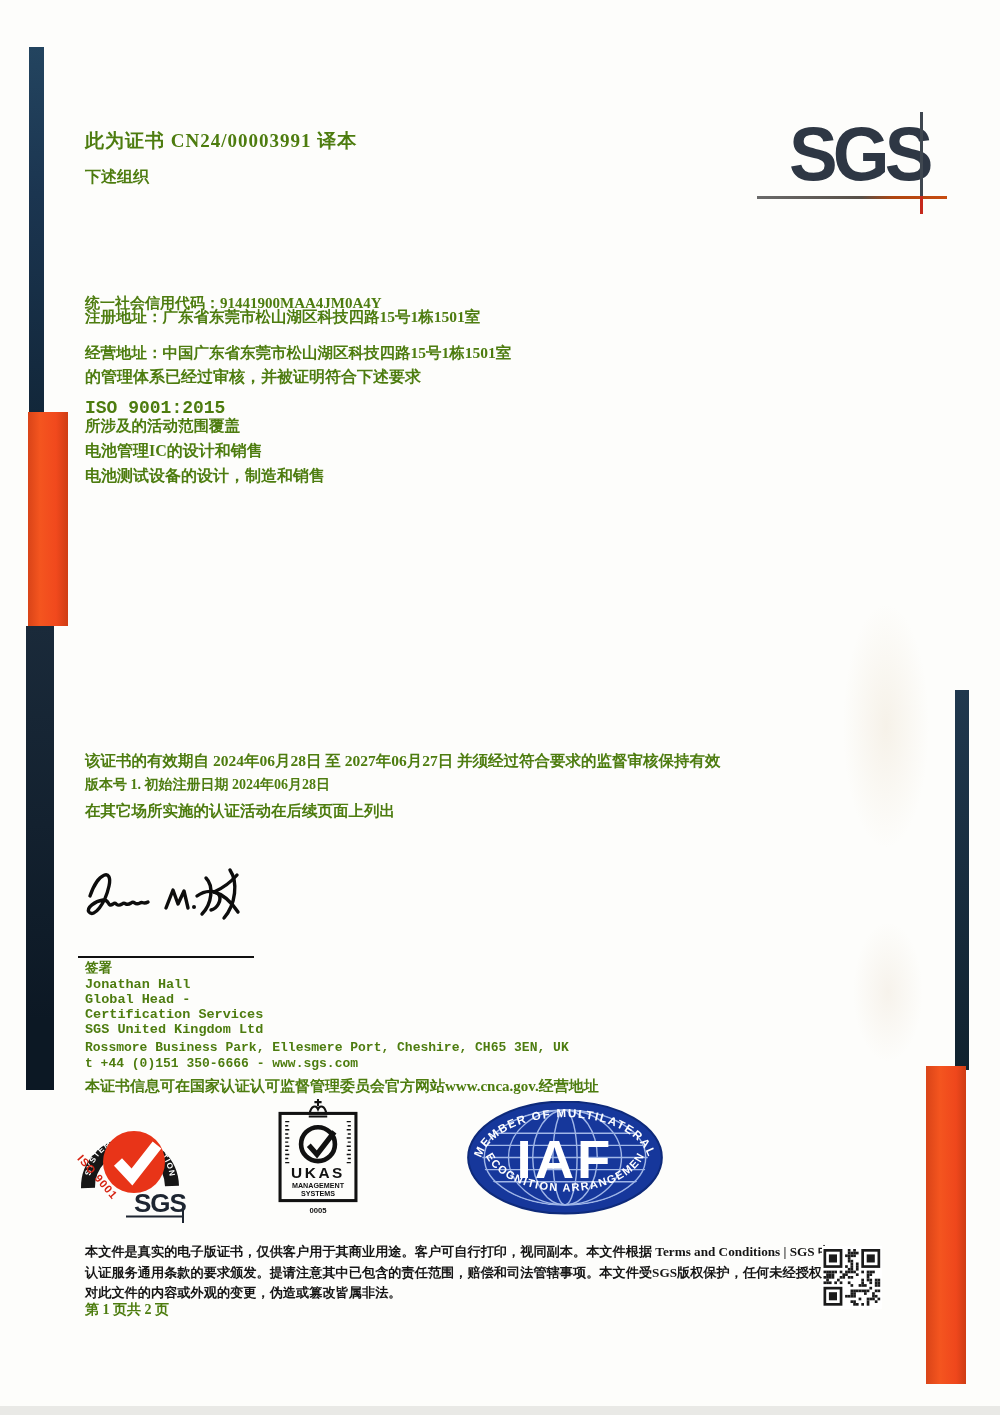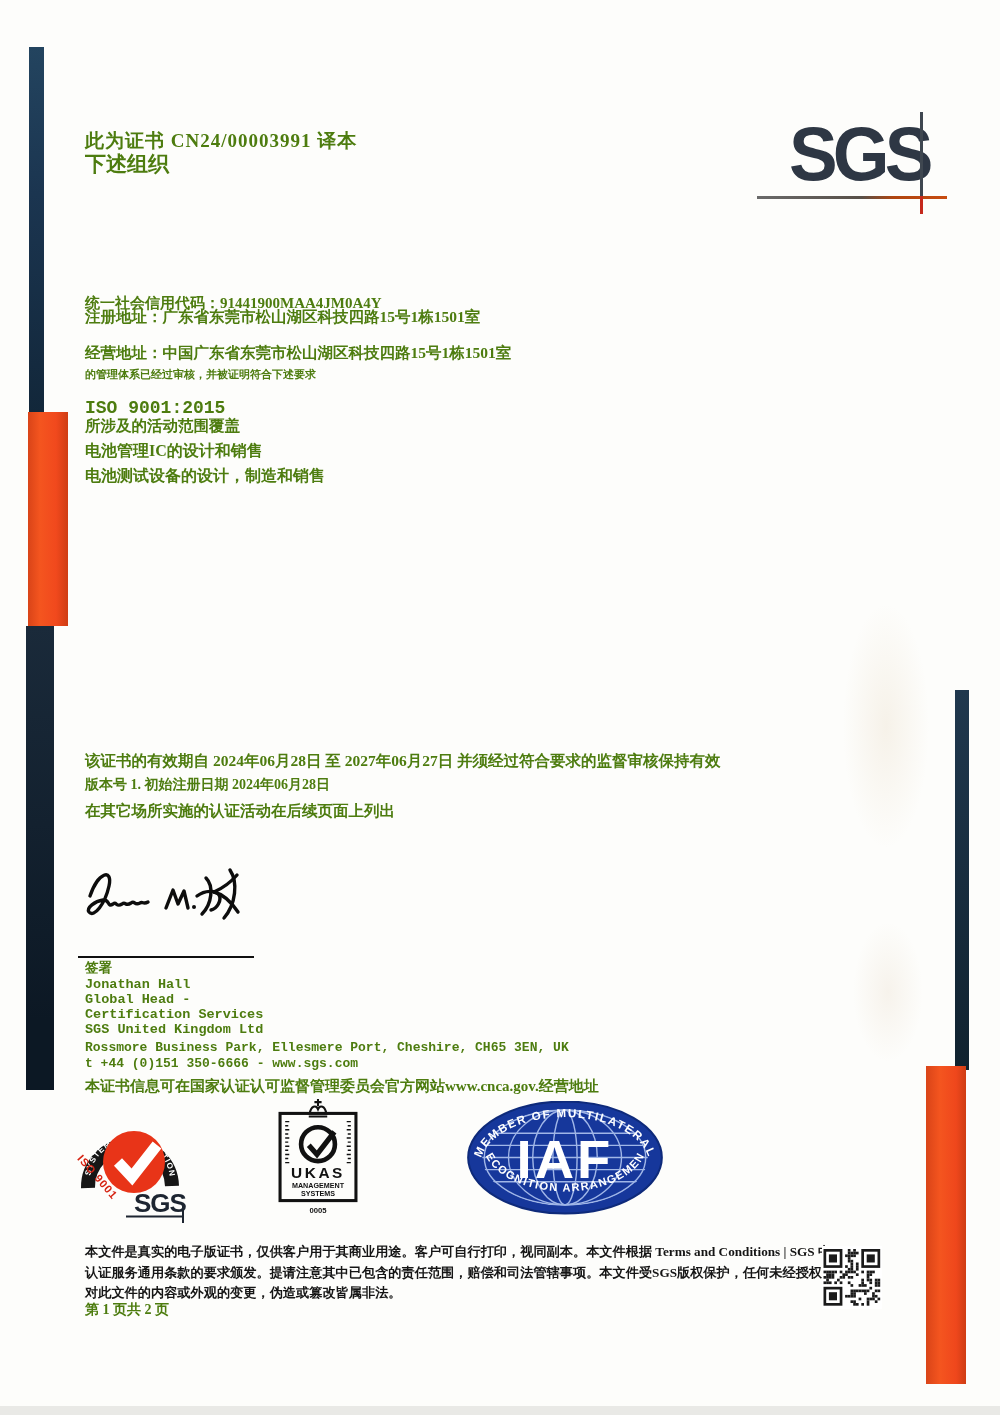--- a/index.html
+++ b/index.html
@@ -50,26 +50,26 @@
   <div class="bar bar-right-orange"></div>
   <div class="bar page-edge"></div>
   <div class="stain stain1"></div>
   <div class="stain stain2"></div>
 
   <div class="sgs-word">SGS</div>
   <div class="sgs-hline"></div>
   <div class="sgs-vline"></div>
 
   <div class="t" style="top:128px;font-size:19px;letter-spacing:1px;">此为证书 CN24/00003991 译本</div>
-  <div class="t" style="top:150px;font-size:21px;">下述组织</div>
+  <div class="t" style="top:167px;font-size:16px;">下述组织</div>
 
   <div class="t" style="top:294px;font-size:15px;">统一社会信用代码：91441900MAA4JM0A4Y</div>
   <div class="t" style="top:307px;font-size:15.5px;">注册地址：广东省东莞市松山湖区科技四路15号1栋1501室</div>
   <div class="t" style="top:343px;font-size:15.5px;">经营地址：中国广东省东莞市松山湖区科技四路15号1栋1501室</div>
-  <div class="t" style="top:367px;font-size:11px;">的管理体系已经过审核，并被证明符合下述要求</div>
+  <div class="t" style="top:367px;font-size:16px;">的管理体系已经过审核，并被证明符合下述要求</div>
   <div class="t mono" style="top:388px;font-size:18px;font-weight:700;margin-top:10px;">ISO 9001:2015</div>
 
   <div class="t" style="top:416px;font-size:15.5px;">所涉及的活动范围覆盖</div>
   <div class="t" style="top:441px;font-size:16px;">电池管理IC的设计和销售</div>
   <div class="t" style="top:466px;font-size:16px;">电池测试设备的设计，制造和销售</div>
 
   <div class="t" style="top:751px;font-size:15.5px;">该证书的有效期自 2024年06月28日 至 2027年06月27日 并须经过符合要求的监督审核保持有效</div>
   <div class="t" style="top:776px;font-size:14px;">版本号 1. 初始注册日期 2024年06月28日</div>
   <div class="t" style="top:801px;font-size:15.5px;">在其它场所实施的认证活动在后续页面上列出</div>
 

